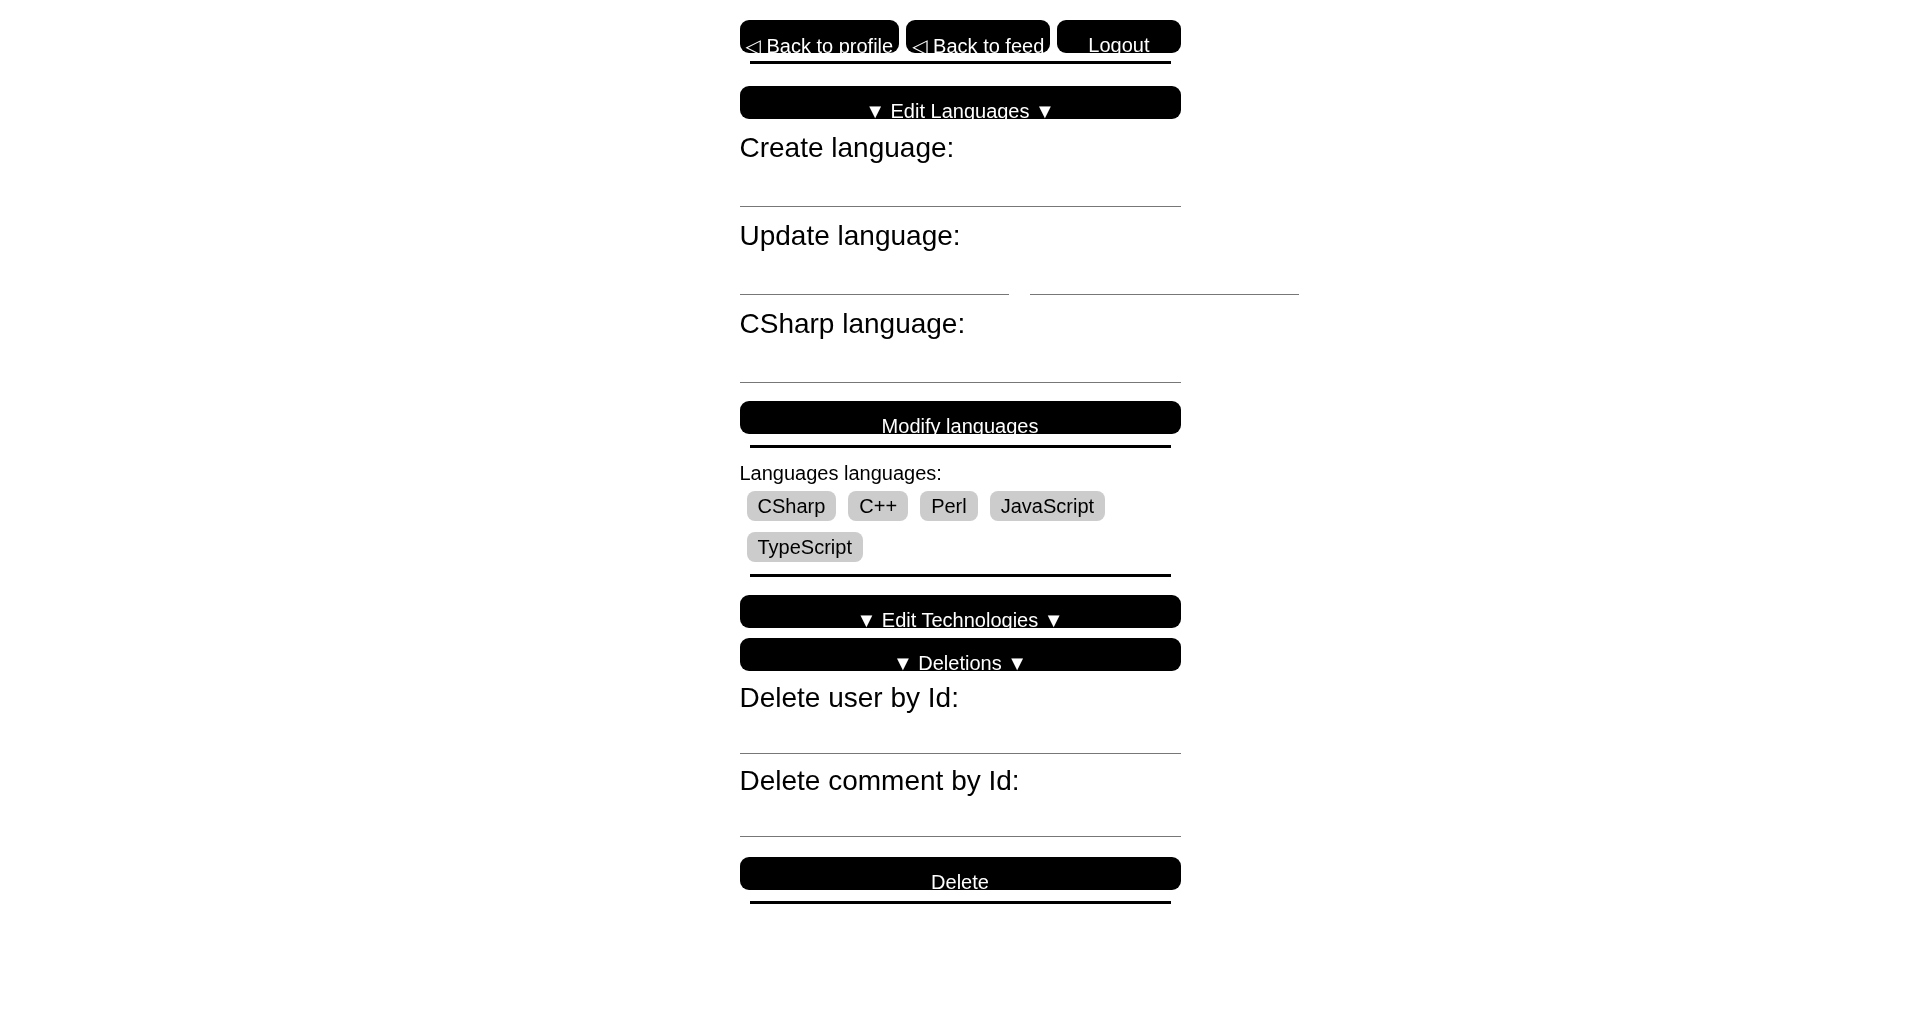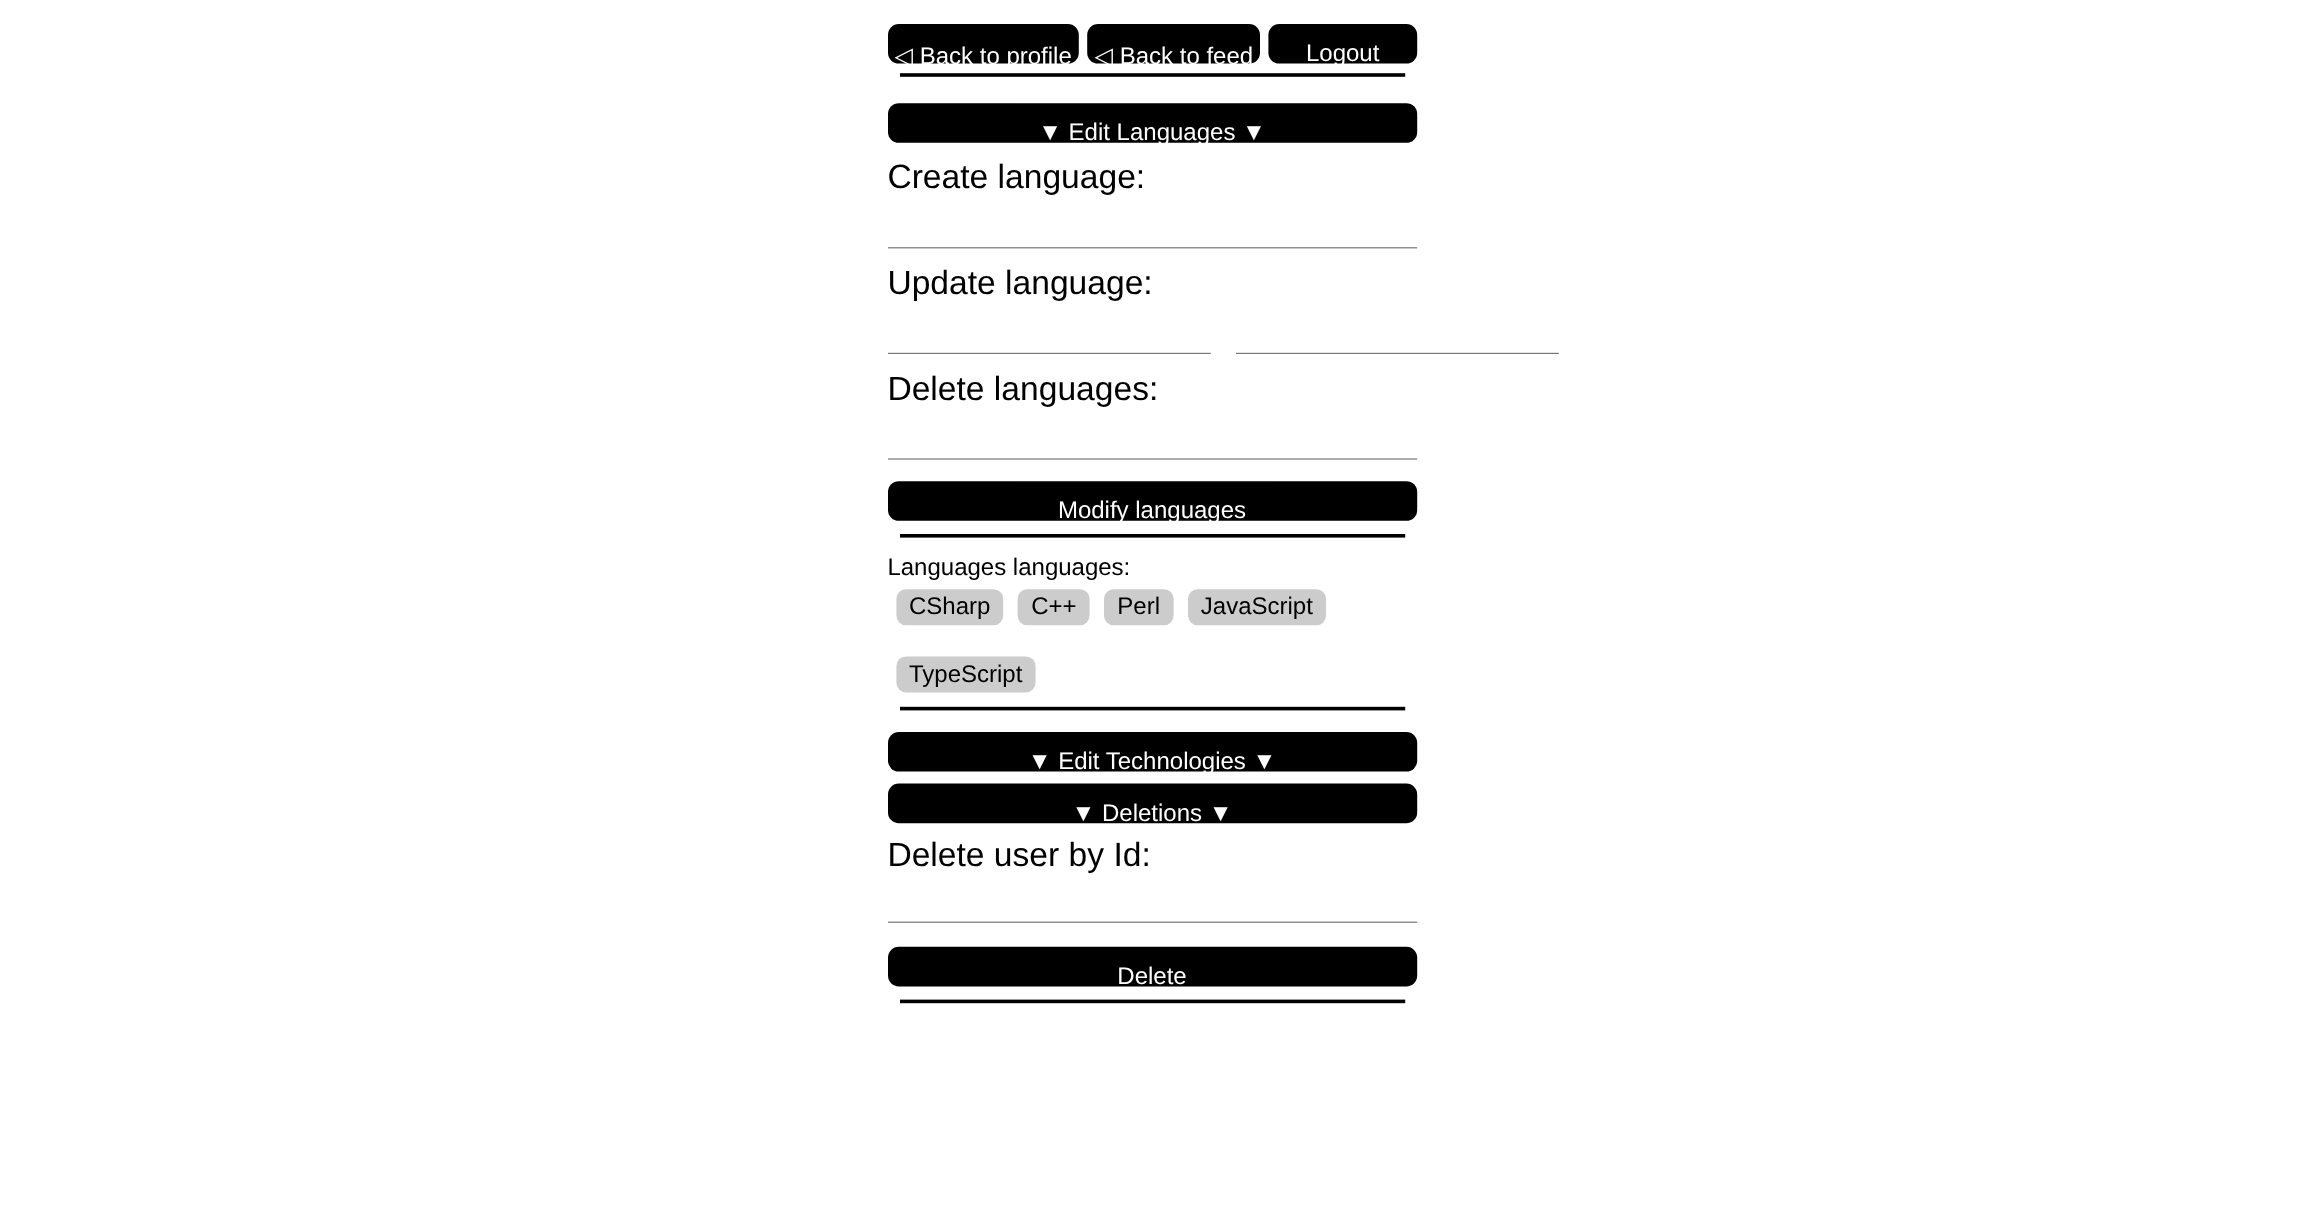--- a/index.html
+++ b/index.html
@@ -77,21 +77,21 @@
   .deletions-fields .field .label { margin-bottom: 18px; }
   
   .avail-title {
     font-size: 20px;
     line-height: 23px;
     margin: 14px 0 0 0;
   }
   .chips {
     display: flex;
     flex-wrap: wrap;
-    gap: 26px 12px;
+    gap: 11px 12px;
     margin-top: 6px;
     padding-left: 7px;
   }
   .chip {
     background: #ccc;
     color: #000;
     font-size: 20px;
     line-height: 24px;
     padding: 3px 11px;
     border-radius: 8px;
@@ -120,21 +120,21 @@
 
   <div class="field">
     <div class="label">Update language:</div>
     <div class="input-row">
       <input class="underline-input" type="text" value="" style="">
       <input class="underline-input" type="text" value="" style="">
     </div>
   </div>
 
   <div class="field">
-    <div class="label">Delete languages:</div>
+    <div class="label">CSharp language:</div>
     <input class="underline-input" type="text" value="" style="">
   </div>
 
   <button class="btn btn-block">Modify languages</button>
 
   <hr class="divider">
 
   <div class="avail-title">Languages languages:</div>
 
   <div class="chips">
@@ -151,19 +151,23 @@
 
   <button class="btn btn-block btn-deletions">▼ Deletions ▼</button>
 
   <div class="deletions-fields">
     <div class="field">
       <div class="label">Delete user by Id:</div>
       <input class="underline-input" type="text" value="" style="">
     </div>
 
 
+    <div class="field">
+      <div class="label">Delete comment by Id:</div>
+      <input class="underline-input" type="text" value="" style="">
+    </div>
   </div>
 
   <button class="btn btn-block" style="margin-top:20px;">Delete</button>
 
   <hr class="divider">
 
 </div>
 
 </body></html>

